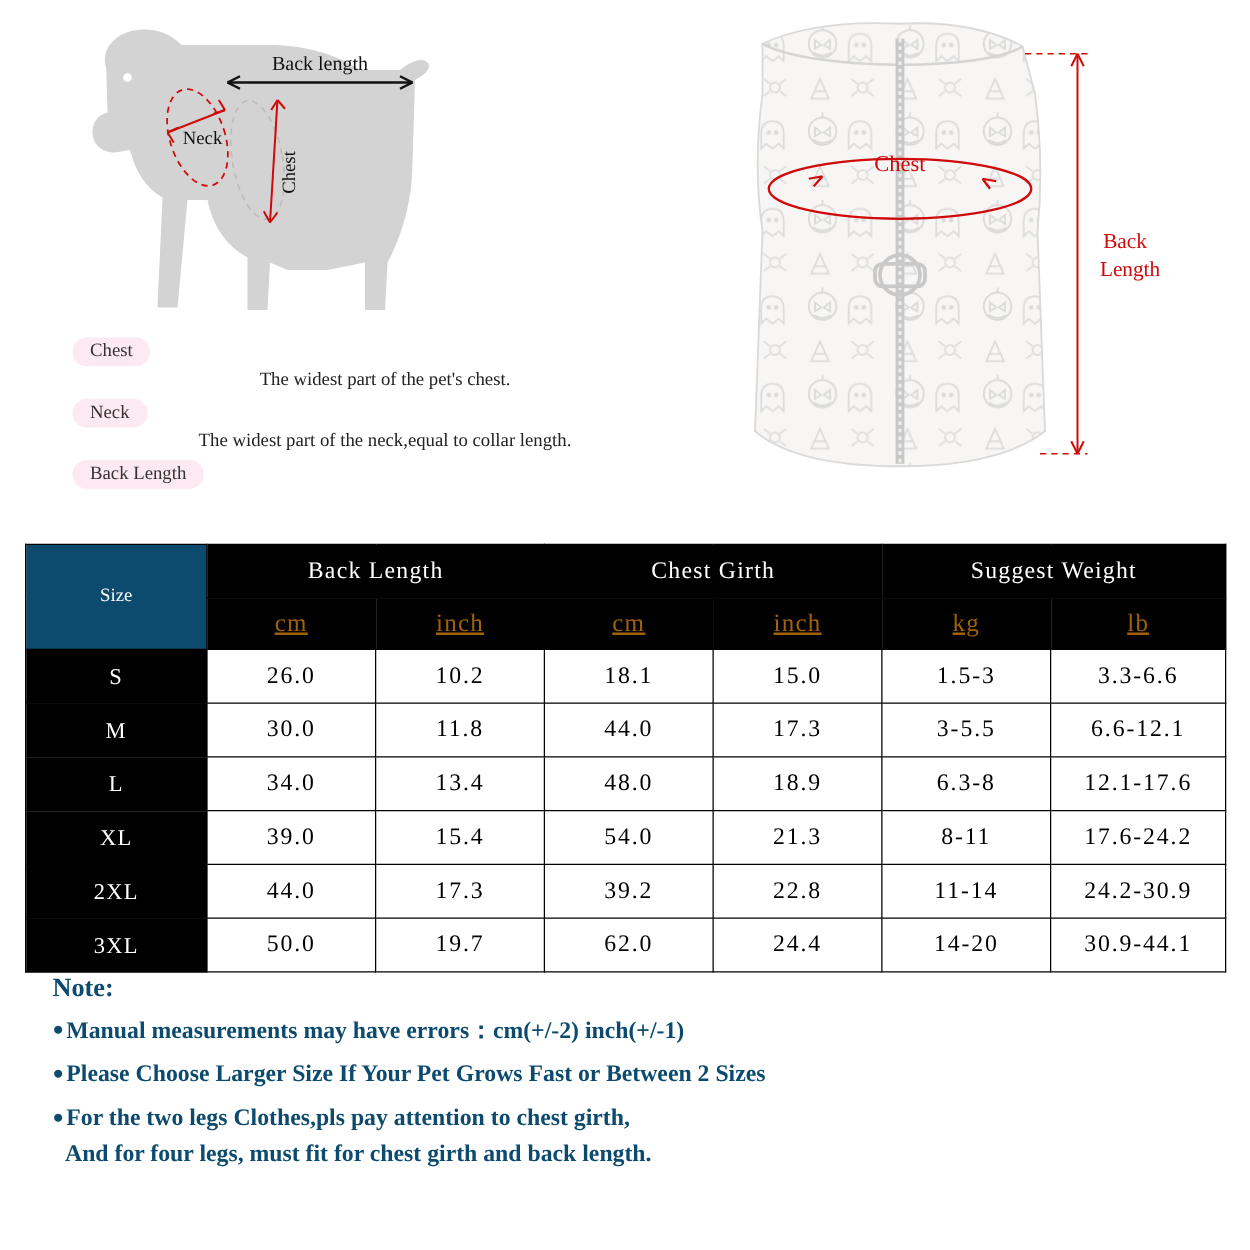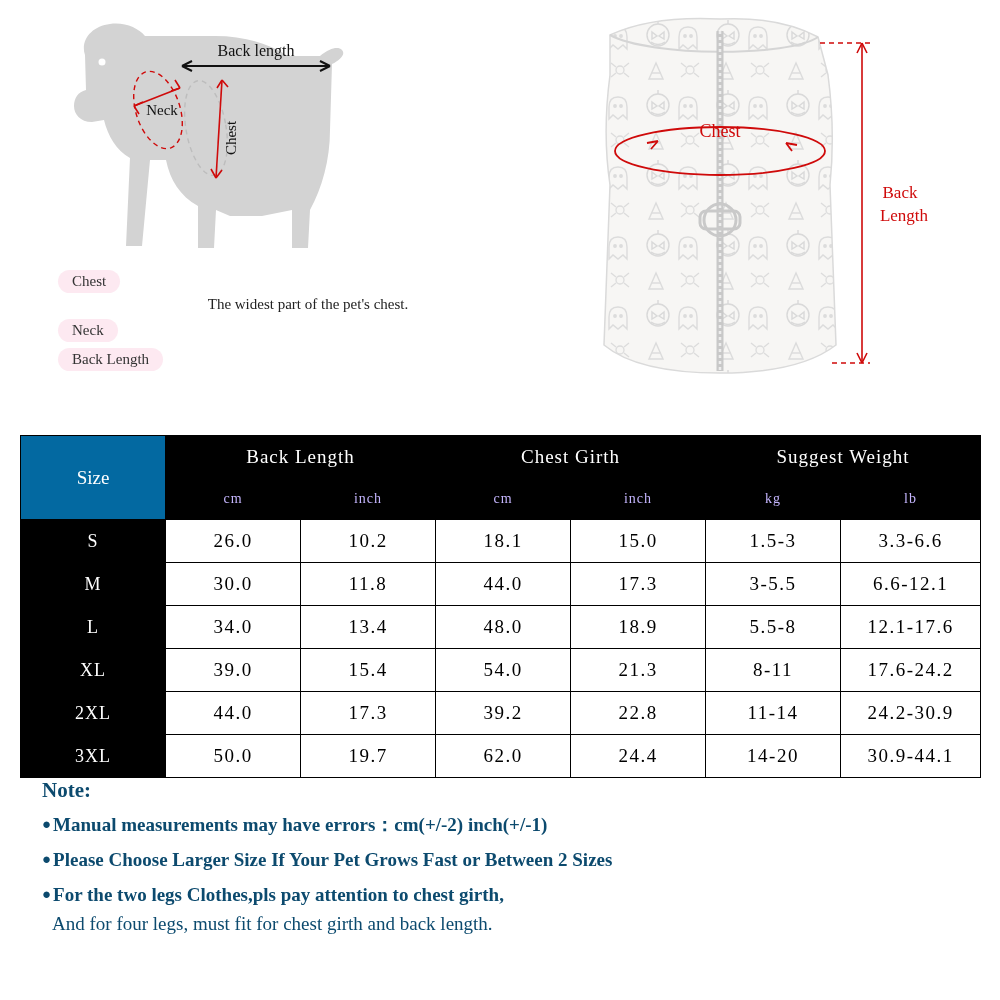--- a/index.html
+++ b/index.html
@@ -89,31 +89,32 @@
     font-weight: normal;
   }
   .hdr-black {
     background: #000000;
     color: #ffffff;
     font-size: 19px;
     height: 40px;
     letter-spacing: 1px;
   }
   .hdr-size {
-    background: #0369a1;
+    background: #0c4a6e;
     color: #ffffff;
-    font-size: 19px;
+    font-size: 15px;
     width: 145px;
   }
   .sub-hdr {
     background: #000000;
-    color: #c4b5fd;
-    font-size: 14px;
+    color: #a16207;
+    font-size: 20px;
     height: 38px;
     letter-spacing: 1px;
+    text-decoration: underline;
   }
   .size-cell {
     background: #000000;
     color: #ffffff;
     font-size: 18px;
     height: 40px;
     letter-spacing: 1px;
   }
   .data-cell {
     background: #ffffff;
@@ -143,21 +144,21 @@
     margin-bottom: 11px;
     line-height: 1.25;
   }
   .note-line .bullet {
     font-size: 15px;
     vertical-align: 2px;
     margin-right: 2px;
   }
   .note-sub {
     font-size: 19px;
-    font-weight: normal;
+    font-weight: bold;
     margin-left: 10px;
     margin-top: -4px;
     margin-bottom: 10px;
   }
 
   svg text {
     font-family: "Liberation Serif", serif;
   }
 </style>
 </head>
@@ -285,20 +286,21 @@
       </svg>
     </div>
 
     <div class="legend">
       <div class="legend-row">
         <span class="legend-chip">Chest</span>
         <div class="legend-desc">The widest part of the pet's chest.</div>
       </div>
       <div class="legend-row">
         <span class="legend-chip">Neck</span>
+        <div class="legend-desc">The widest part of the neck,equal to collar length.</div>
       </div>
       <div class="legend-row">
         <span class="legend-chip">Back Length</span>
       </div>
     </div>
   </div>
 
   <div class="table-wrap">
     <table class="size-table">
       <colgroup>
@@ -343,21 +345,21 @@
           <td class="data-cell">17.3</td>
           <td class="data-cell">3-5.5</td>
           <td class="data-cell">6.6-12.1</td>
         </tr>
         <tr>
           <td class="size-cell">L</td>
           <td class="data-cell">34.0</td>
           <td class="data-cell">13.4</td>
           <td class="data-cell">48.0</td>
           <td class="data-cell">18.9</td>
-          <td class="data-cell">5.5-8</td>
+          <td class="data-cell">6.3-8</td>
           <td class="data-cell">12.1-17.6</td>
         </tr>
         <tr>
           <td class="size-cell">XL</td>
           <td class="data-cell">39.0</td>
           <td class="data-cell">15.4</td>
           <td class="data-cell">54.0</td>
           <td class="data-cell">21.3</td>
           <td class="data-cell">8-11</td>
           <td class="data-cell">17.6-24.2</td>

